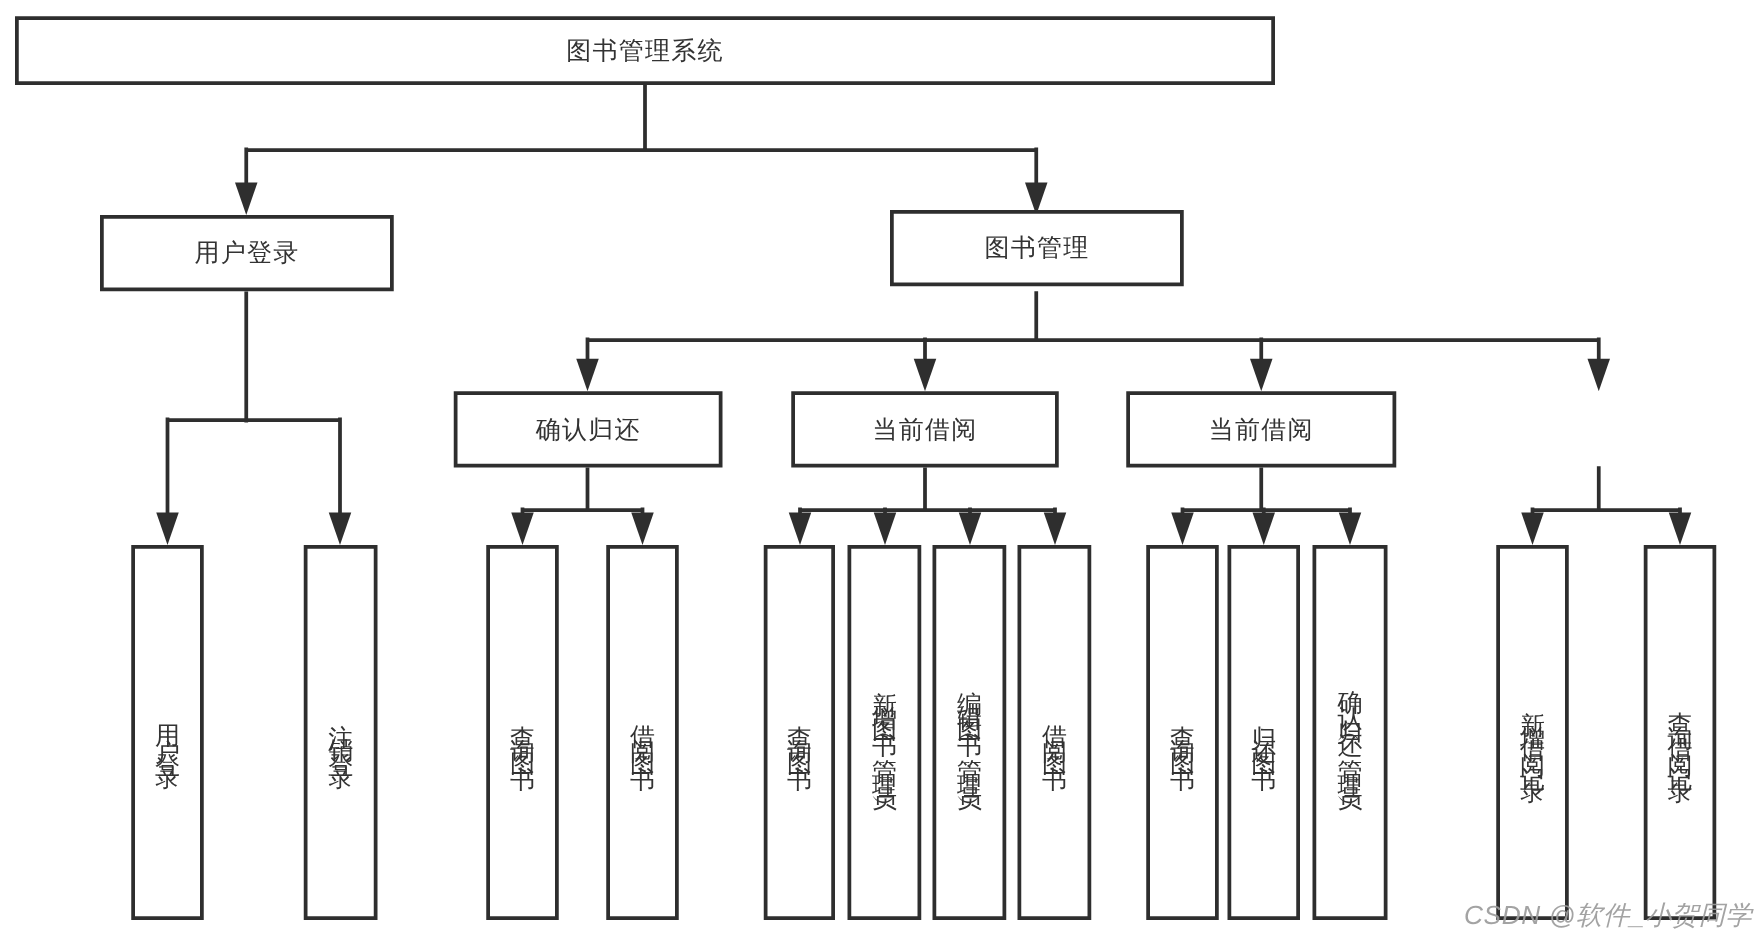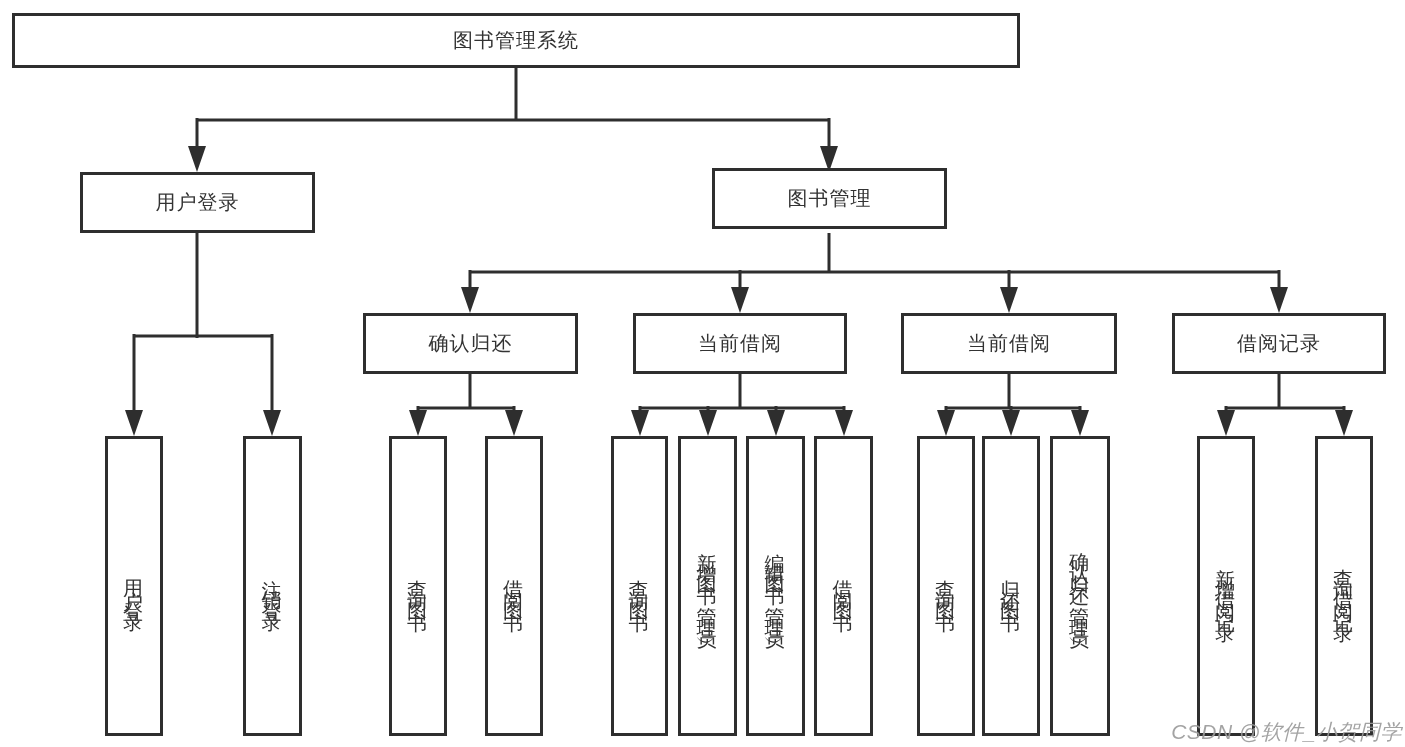--- a/index.html
+++ b/index.html
@@ -125,23 +125,20 @@
 
   <div class="box" style="left:363px;top:313px;width:215px;height:61px">
     <span>确认归还</span>
   </div>
   <div class="box" style="left:633px;top:313px;width:214px;height:61px">
     <span>当前借阅</span>
   </div>
   <div class="box" style="left:901px;top:313px;width:216px;height:61px">
     <span>当前借阅</span>
   </div>
-  <div class="box" style="left:1172px;top:313px;width:214px;height:61px">
-    <span>借阅记录</span>
-  </div>
 
   <div class="box leaf" style="left:105px;top:436px;width:58px;height:300px">
     <span>用户登录</span>
   </div>
   <div class="box leaf" style="left:243px;top:436px;width:59px;height:300px">
     <span>注销登录</span>
   </div>
   <div class="box leaf" style="left:389px;top:436px;width:58px;height:300px">
     <span>查询图书</span>
   </div>

